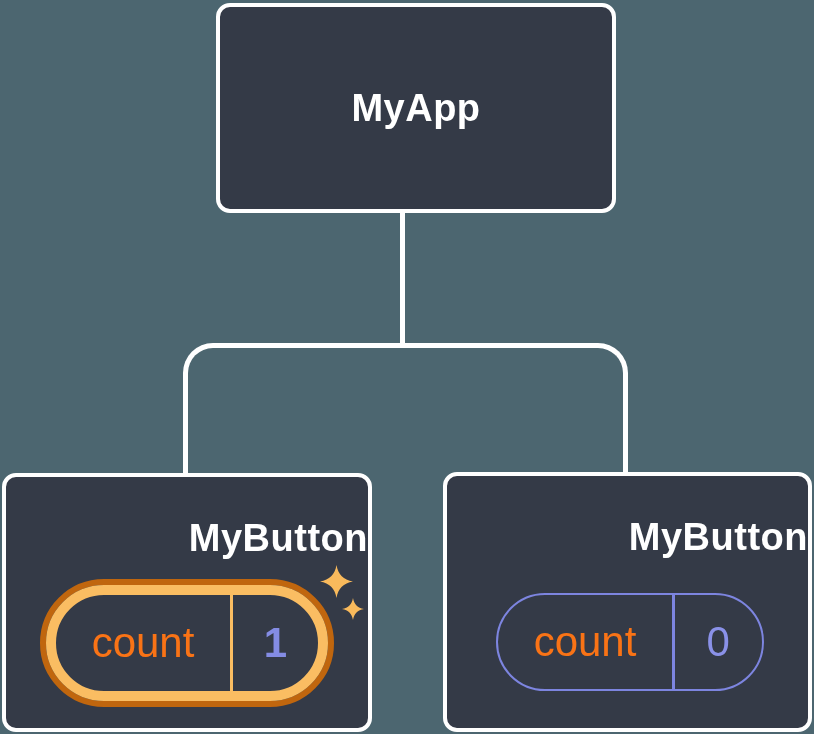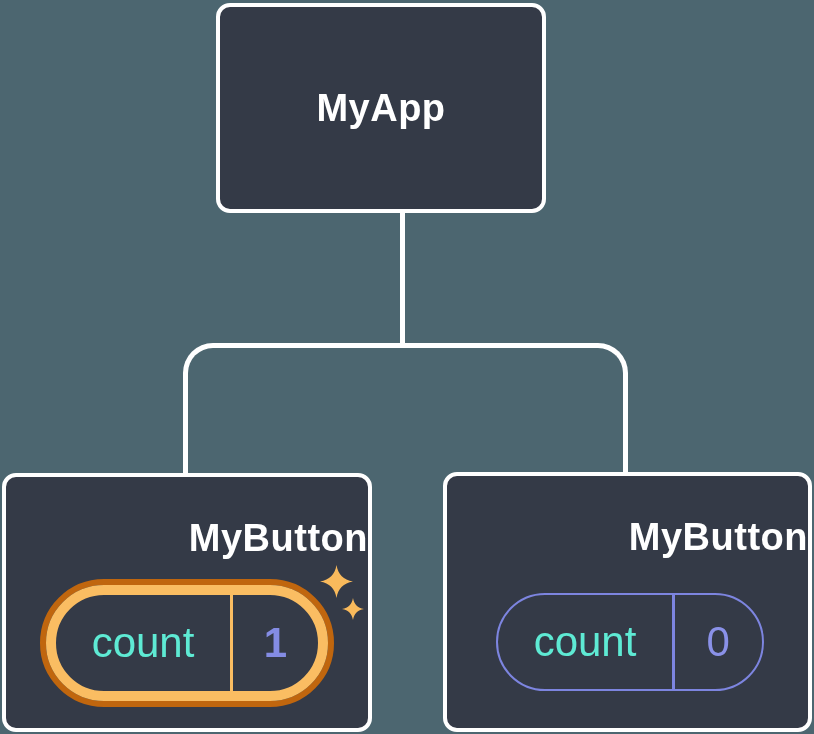--- a/index.html
+++ b/index.html
@@ -39,21 +39,21 @@
   .node {
     position: absolute;
     box-sizing: border-box;
     background: #343A47;
     border: 4px solid #FFFFFF;
     border-radius: 14px;
     z-index: 2;
   }
   .node-root {
     left: 216px; top: 3px;
-    width: 330px; height: 210px;
+    width: 400px; height: 210px;
     display: flex; align-items: center; justify-content: center;
   }
   .node-child-left  { left: 2px;   top: 473px; width: 370px; height: 259px; }
   .node-child-right { left: 443px; top: 472px; width: 369px; height: 260px; }
 
   .node-label {
     color: #FFFFFF;
     font-size: 38px;
     font-weight: 600;
     letter-spacing: 0.5px;
@@ -90,21 +90,21 @@
     box-sizing: border-box;
     border: 2.5px solid #7D85E0;
     border-radius: 999px;
     display: flex;
     align-items: stretch;
     overflow: hidden;
   }
   .pill-cell-key {
     width: 174px;
     display: flex; align-items: center; justify-content: center;
-    color: #5eead4;
+    color: #f97316;
     font-size: 42px;
     font-weight: 400;
   }
   .pill-cell-value {
     flex: 1;
     display: flex; align-items: center; justify-content: center;
     color: #8A91E8;
     font-size: 42px;
   }
   .value-bold { font-weight: 700; color: #848CE4; }

